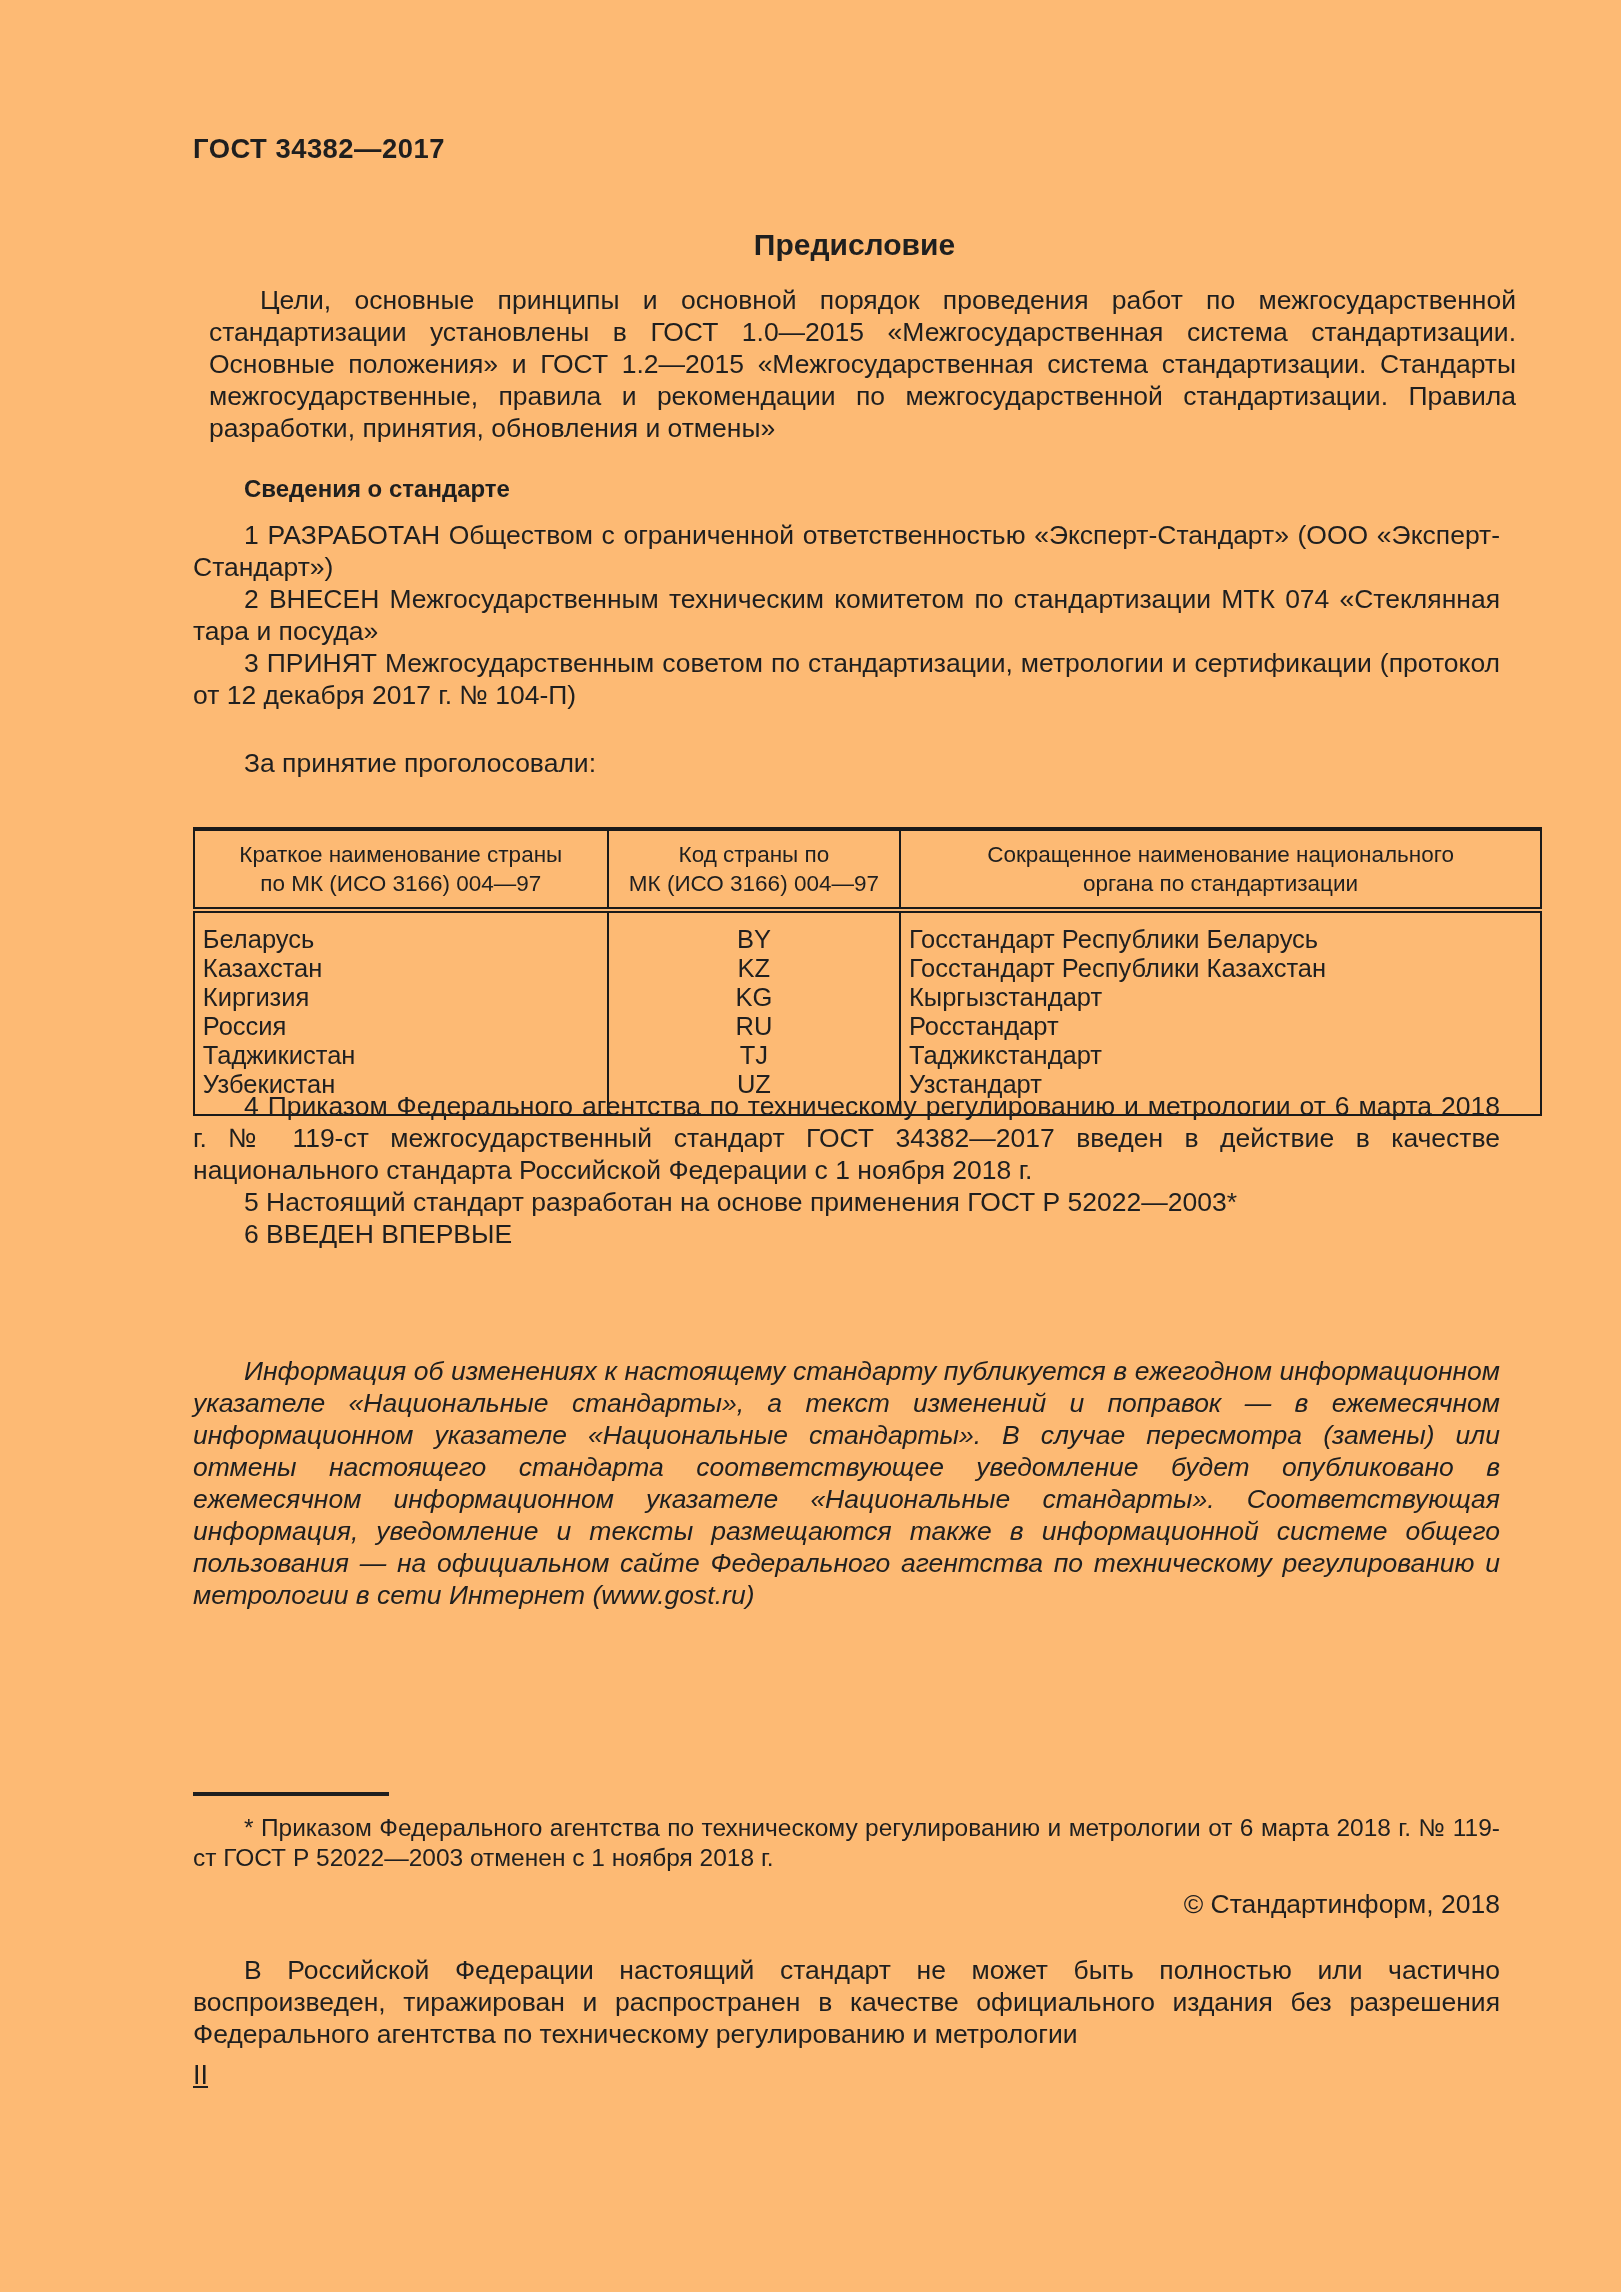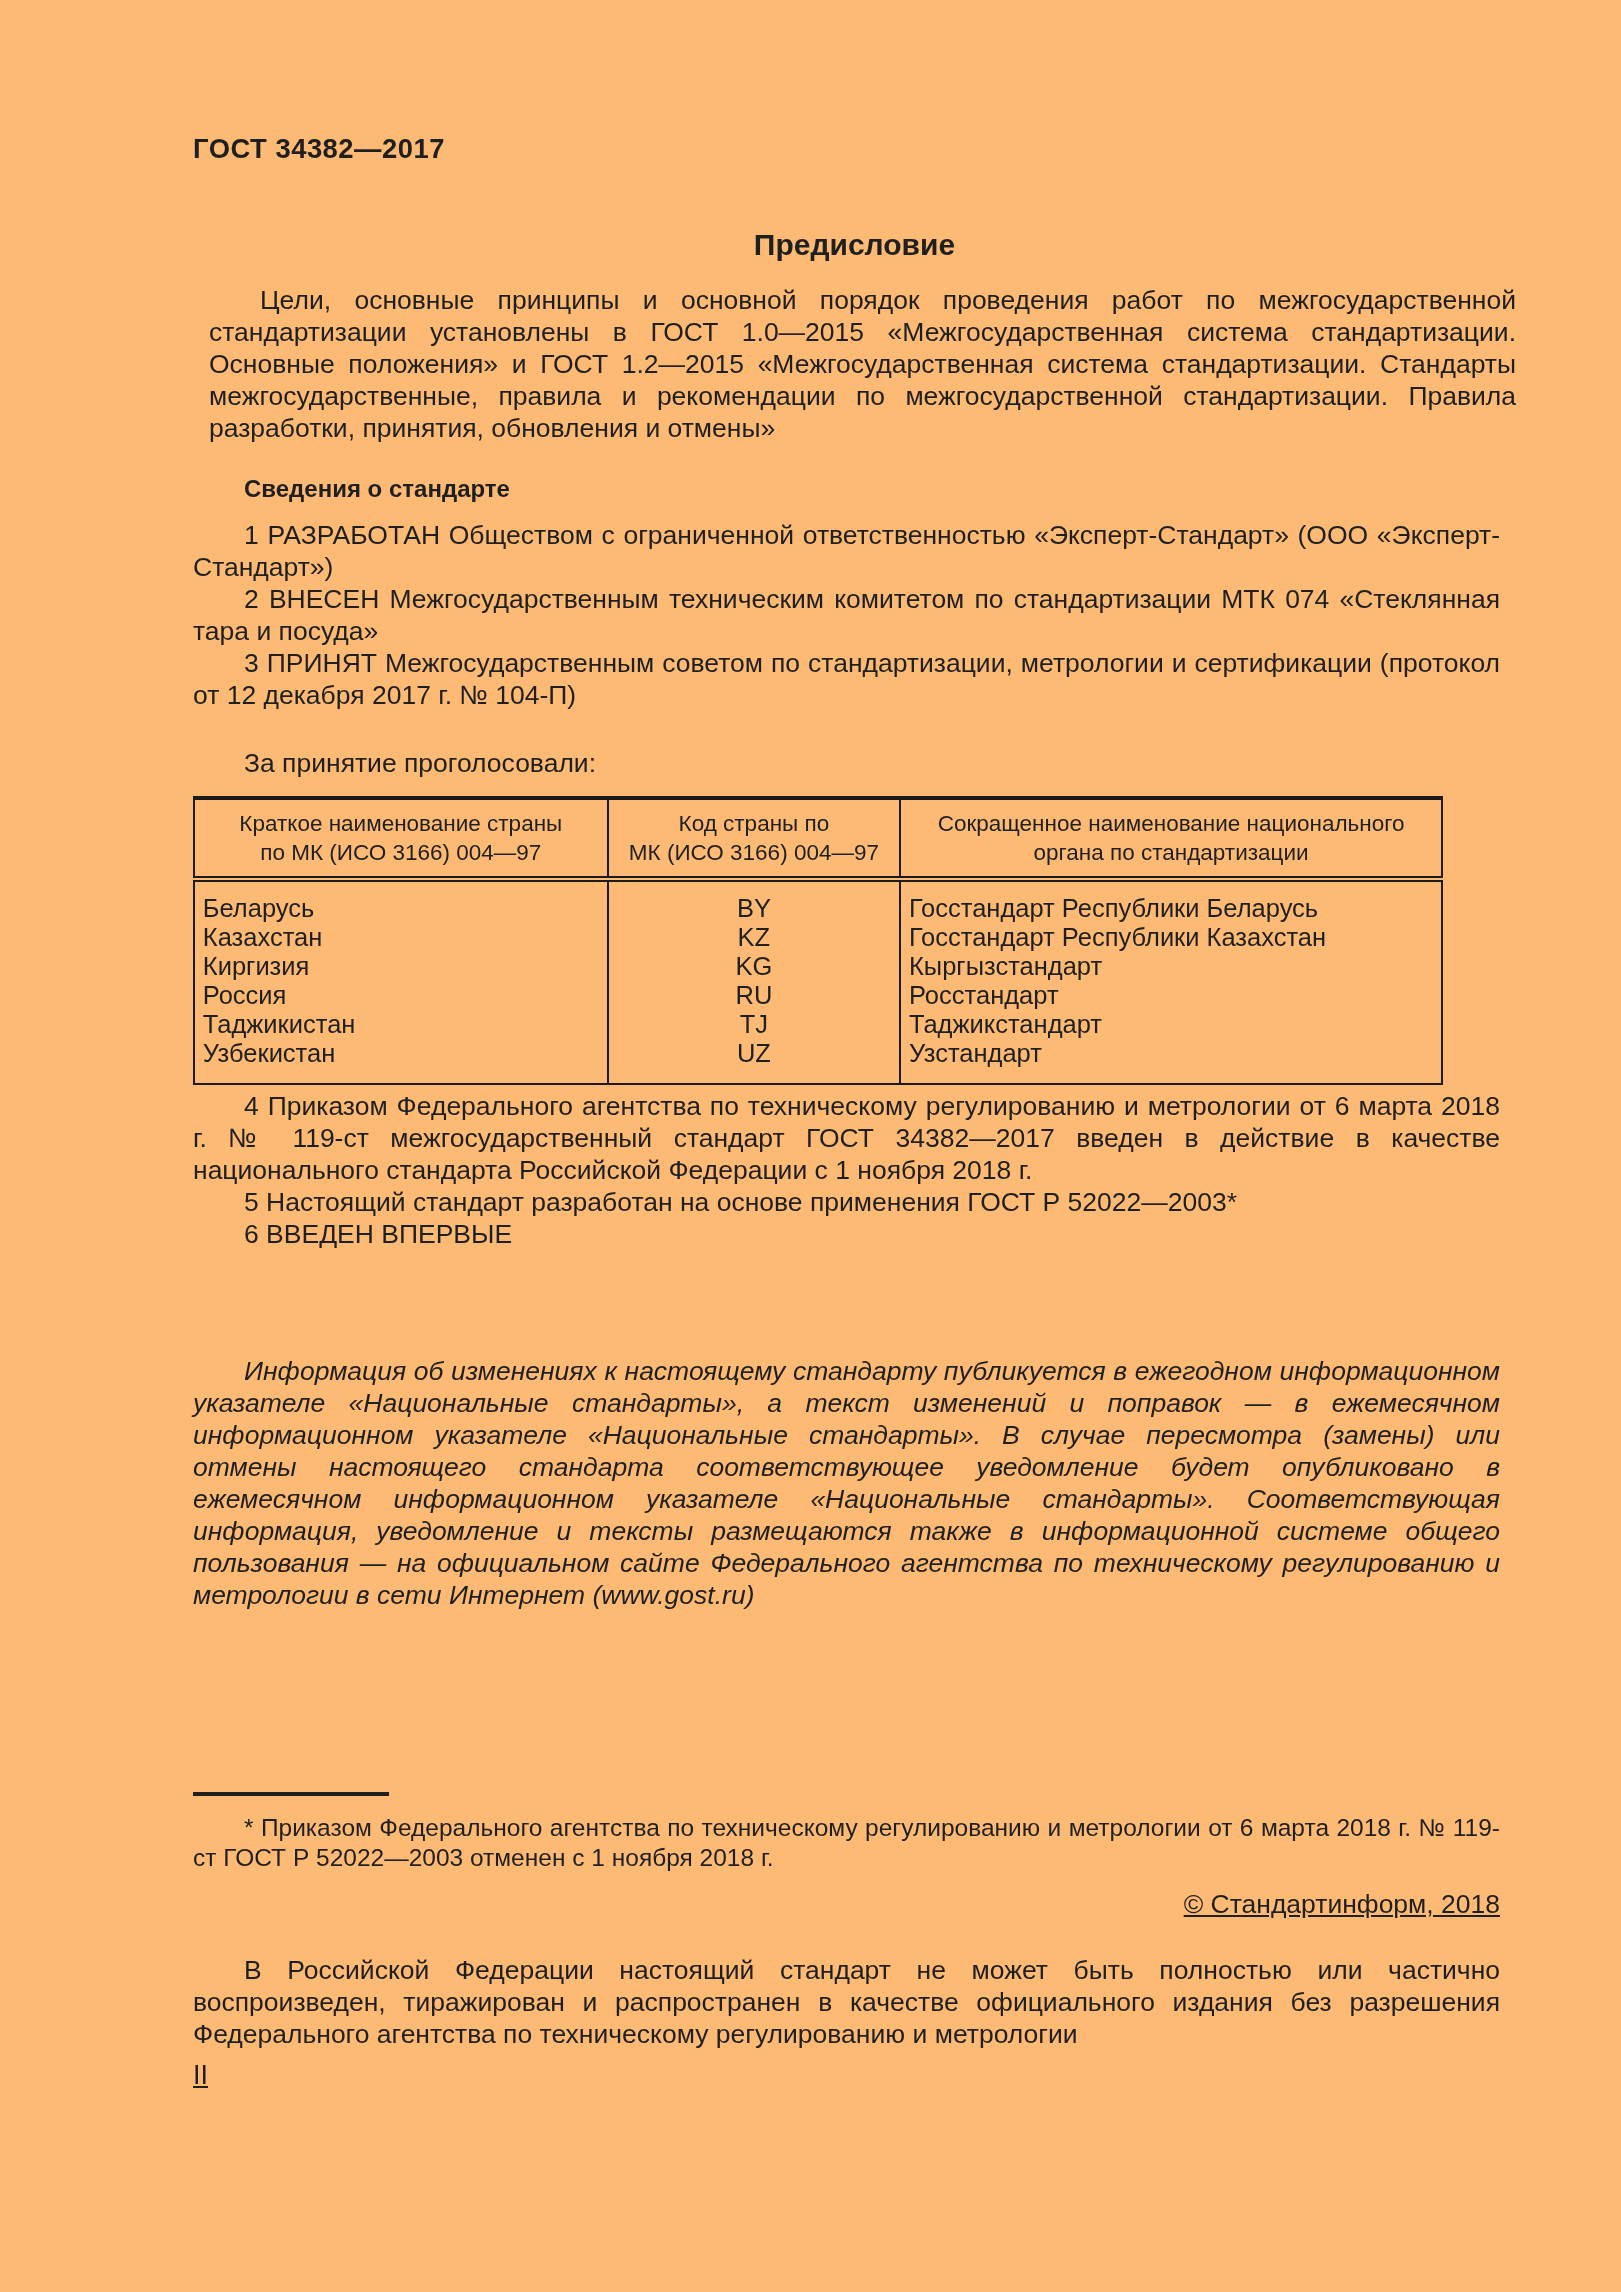--- a/index.html
+++ b/index.html
@@ -41,24 +41,25 @@
     font-size: 24px;
     font-weight: bold;
     text-indent: 51px;
   }
   .pos-items { top: 519px; }
   .pos-vote-lead { top: 747px; text-align: left; }
   .pos-table { top: 796px; }
 
   table.vote-table {
     border-collapse: collapse;
-    width: 1250px;
+    width: 1349px;
     border: 2px solid #1a1a1a;
     border-top-width: 4.9px;
     border-bottom-width: 2.9px;
+    margin-top: 31px;
   }
   table.vote-table th {
     font-size: 22.5px;
     font-weight: normal;
     line-height: 29px;
     text-align: center;
     vertical-align: middle;
     padding: 8.8px 9.8px;
     white-space: pre-line;
     border-bottom: 6.9px double #1a1a1a;
@@ -90,21 +91,20 @@
   }
   .pos-footnote {
     top: 1813px;
     font-size: 24.5px;
     line-height: 30px;
   }
   .pos-copyright {
     top: 1888px;
     text-align: right;
     text-indent: 0;
-    text-decoration: underline;
   }
   .pos-reproduction { top: 1954px; }
   .page-number {
     top: 2060px;
     font-size: 27px;
     text-decoration: underline;
   }
 </style>
 </head>
 <body>

